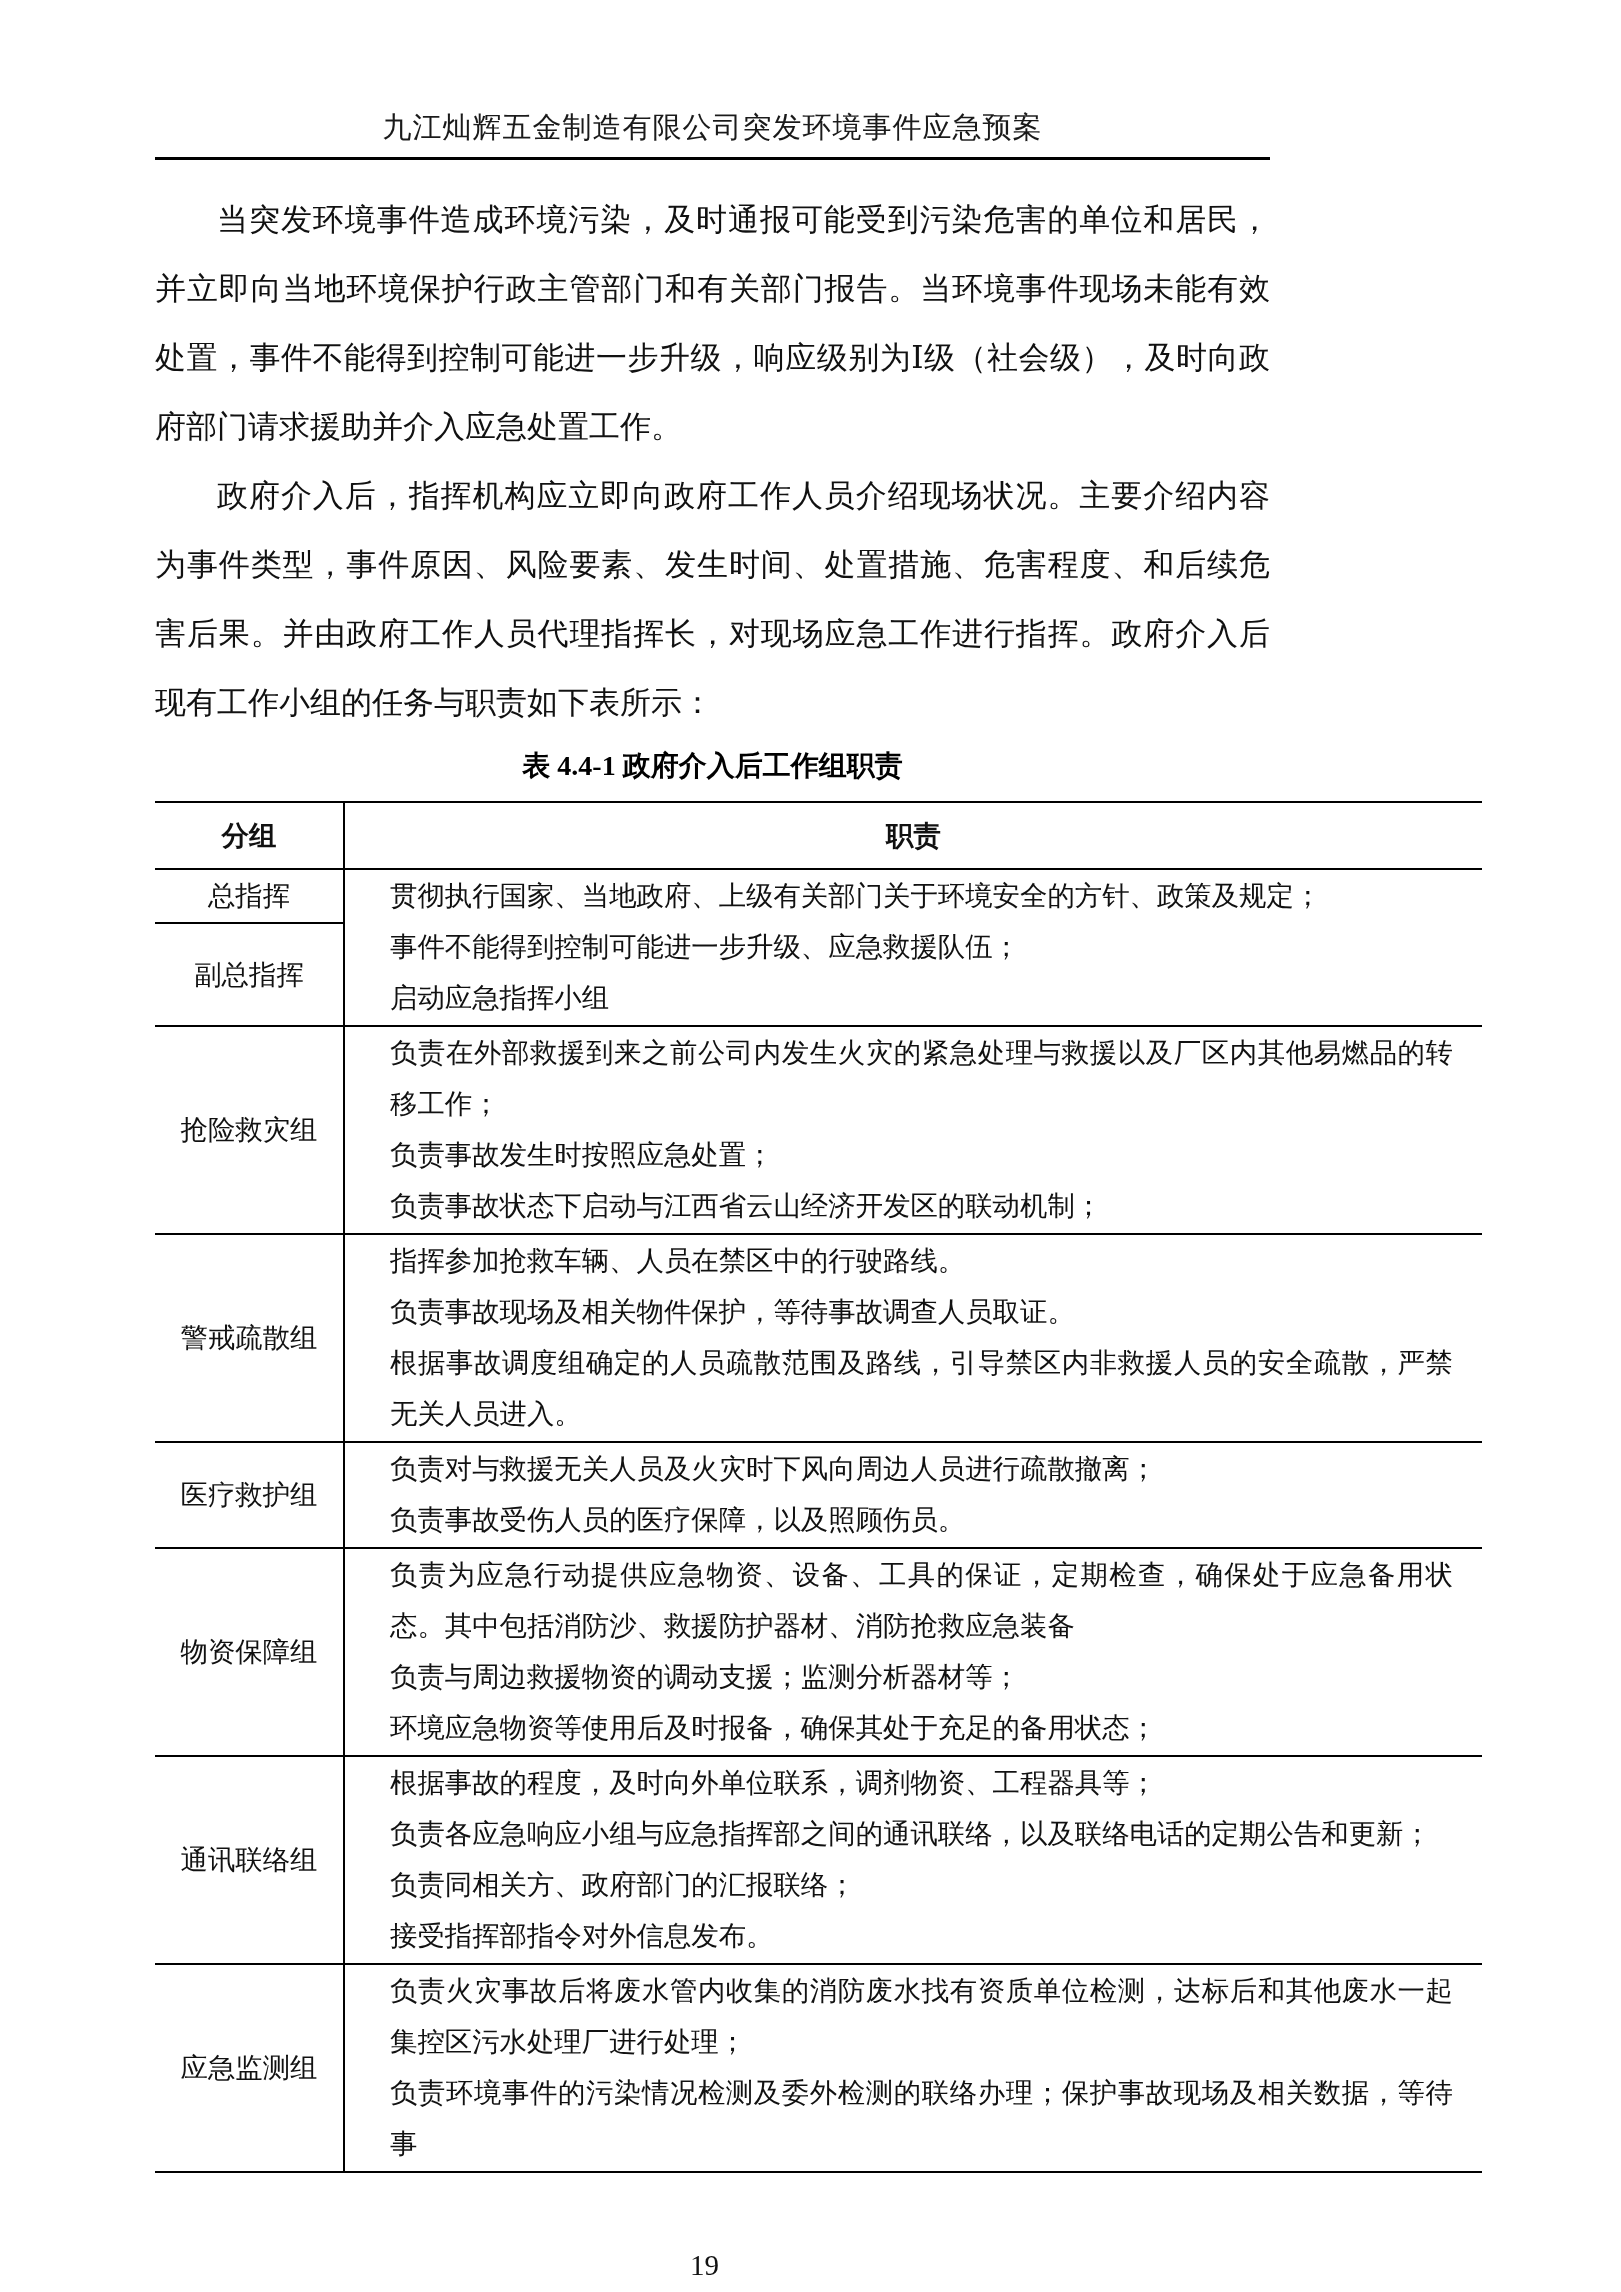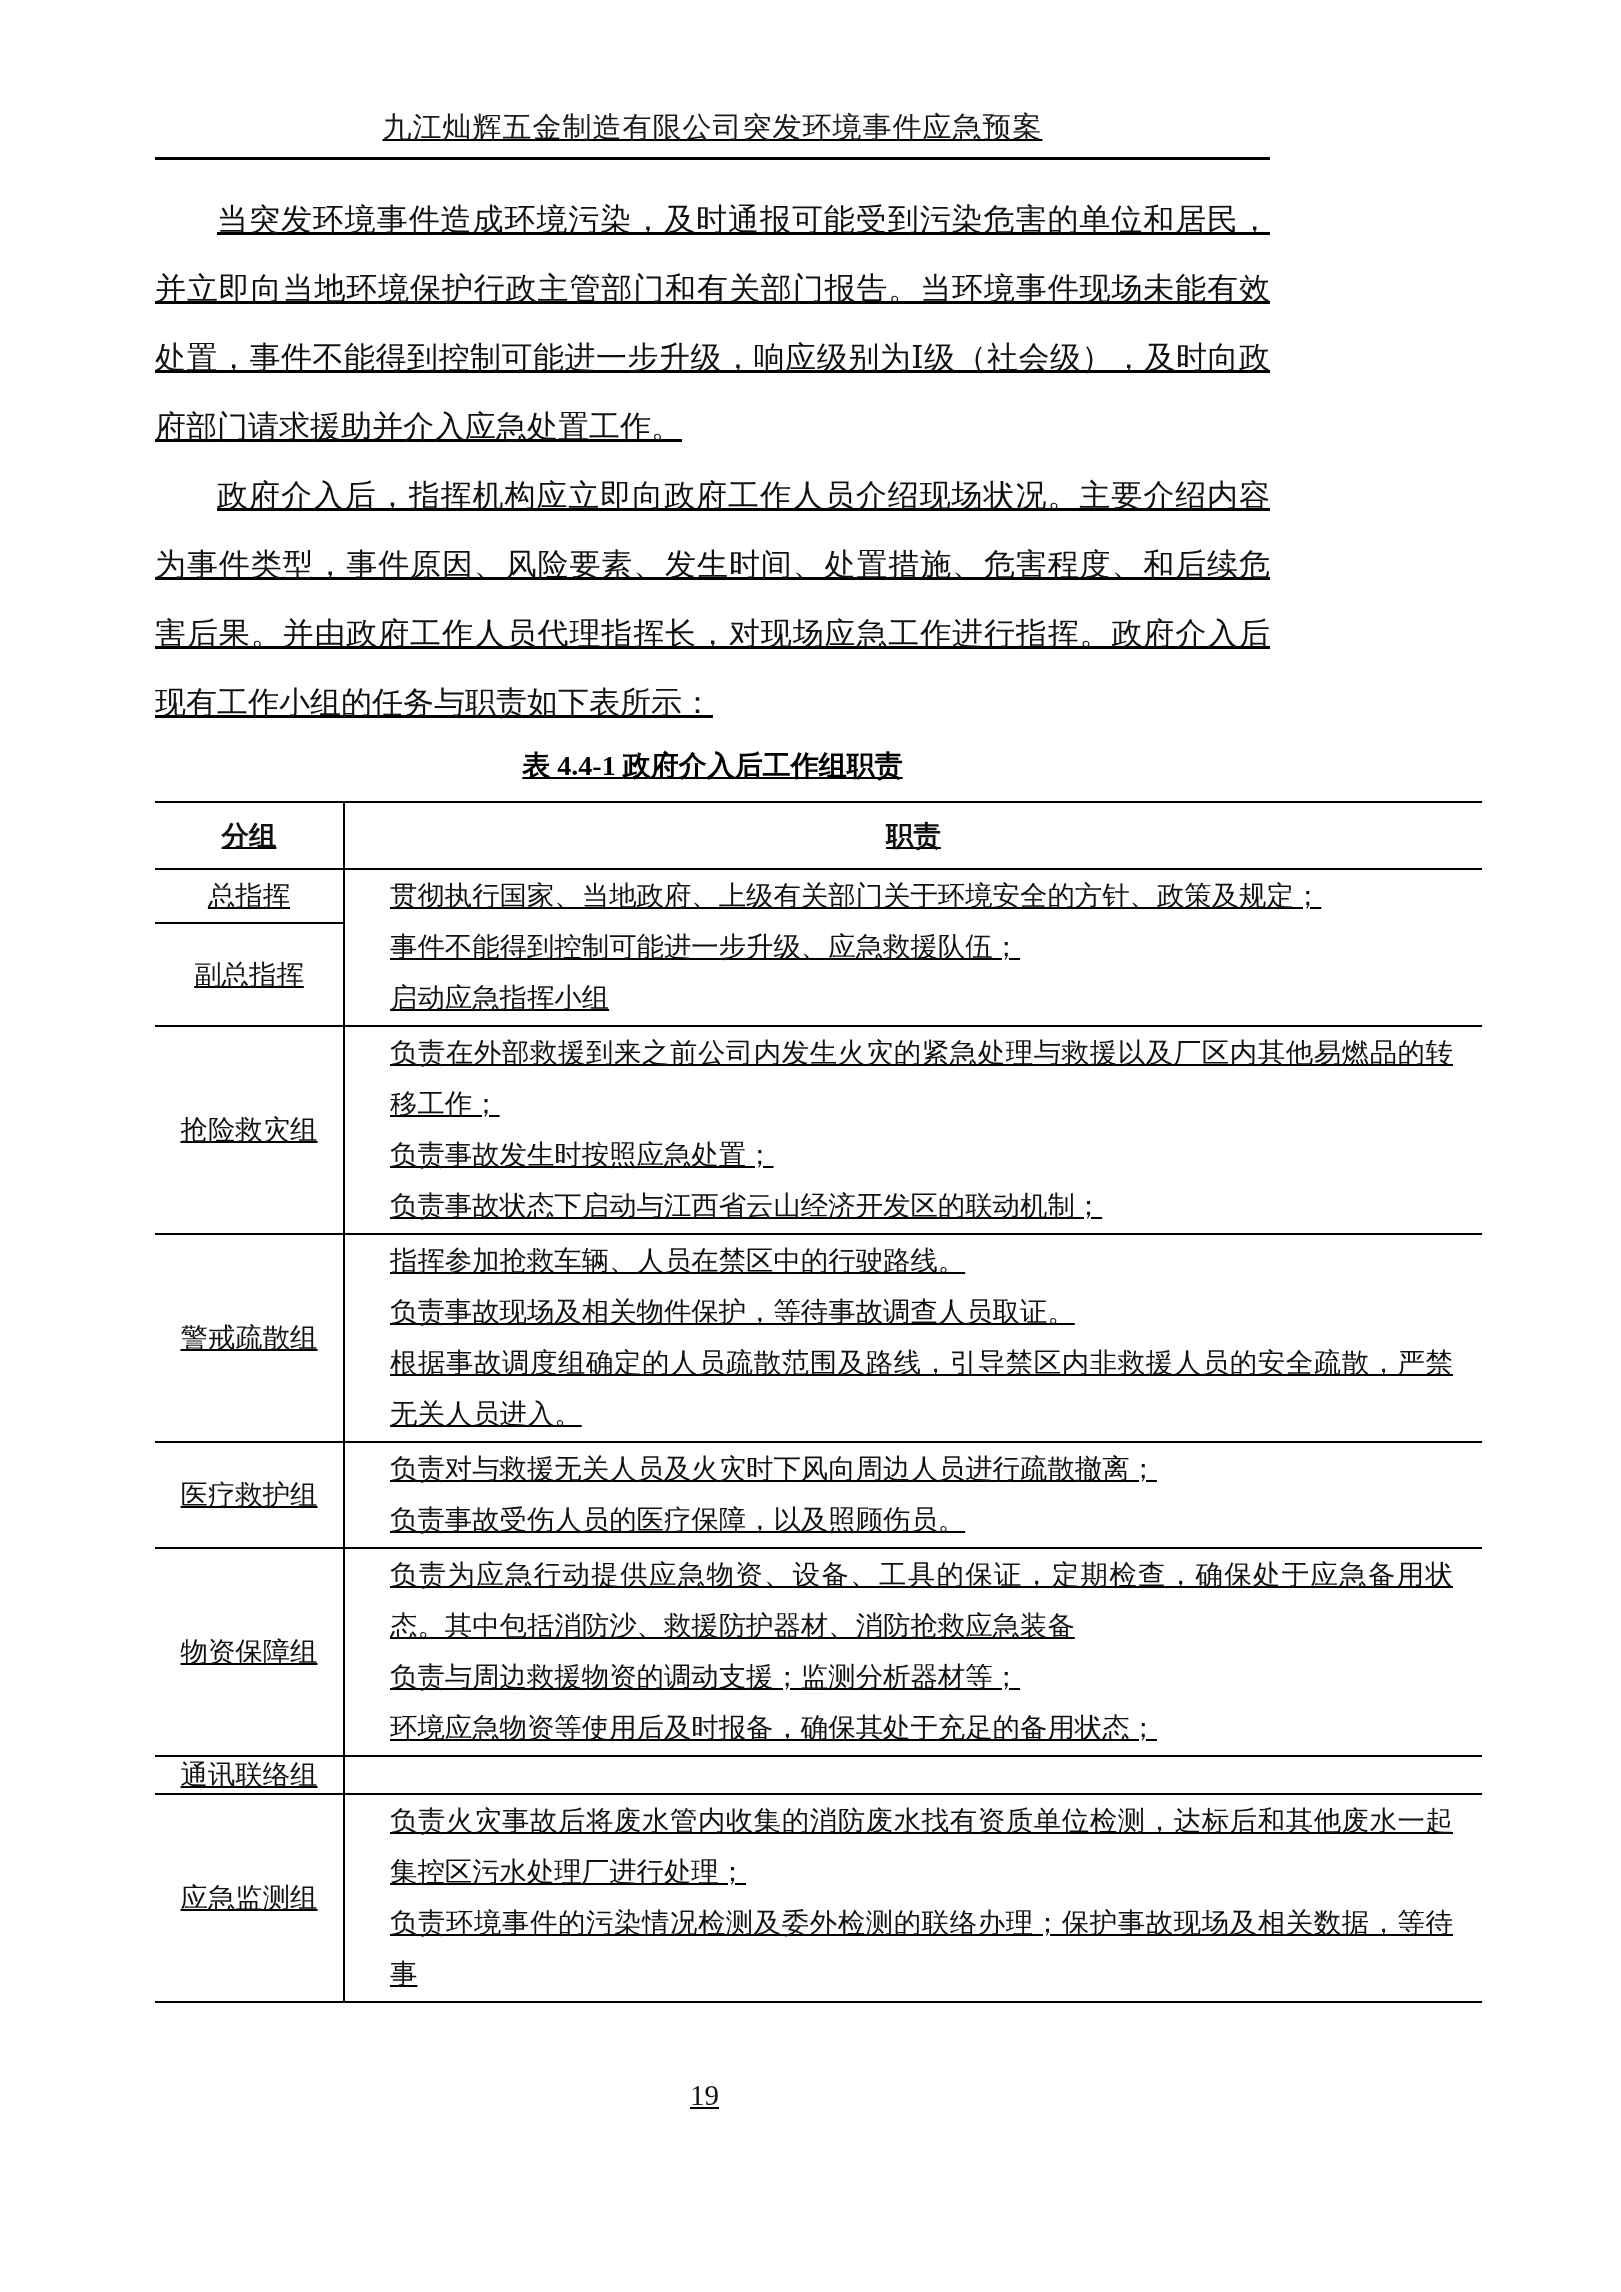--- a/index.html
+++ b/index.html
@@ -11,21 +11,20 @@
     width: 1621px;
     height: 2293px;
     position: relative;
     overflow: hidden;
     font-family: "Liberation Serif", "DejaVu Serif", serif;
     color: #000000;
   }
   .page {
     width: 1409px;
     height: 2293px;
-    text-decoration: underline;
   }
   
   .doc-header {
     margin: 0 139px 0 155px;
     padding-top: 108px;
   }
   .header-title {
     text-align: center;
     font-size: 29px;
     line-height: 39px;
@@ -206,20 +205,26 @@
       <div class="gcell">物资保障组</div>
       <div class="dcell">
         <div class="dline">负责为应急行动提供应急物资、设备、工具的保证，定期检查，确保处于应急备用状态。其中包括消防沙、救援防护器材、消防抢救应急装备</div>
         <div class="dline">负责与周边救援物资的调动支援；监测分析器材等；</div>
         <div class="dline">环境应急物资等使用后及时报备，确保其处于充足的备用状态；</div>
       </div>
     </div>
 
     <div class="trow">
       <div class="gcell">通讯联络组</div>
+      <div class="dcell">
+        <div class="dline">根据事故的程度，及时向外单位联系，调剂物资、工程器具等；</div>
+        <div class="dline">负责各应急响应小组与应急指挥部之间的通讯联络，以及联络电话的定期公告和更新；</div>
+        <div class="dline">负责同相关方、政府部门的汇报联络；</div>
+        <div class="dline">接受指挥部指令对外信息发布。</div>
+      </div>
     </div>
 
     <div class="trow">
       <div class="gcell">应急监测组</div>
       <div class="dcell">
         <div class="dline">负责火灾事故后将废水管内收集的消防废水找有资质单位检测，达标后和其他废水一起集控区污水处理厂进行处理；</div>
         <div class="dline">负责环境事件的污染情况检测及委外检测的联络办理；保护事故现场及相关数据，等待事</div>
       </div>
     </div>
 

